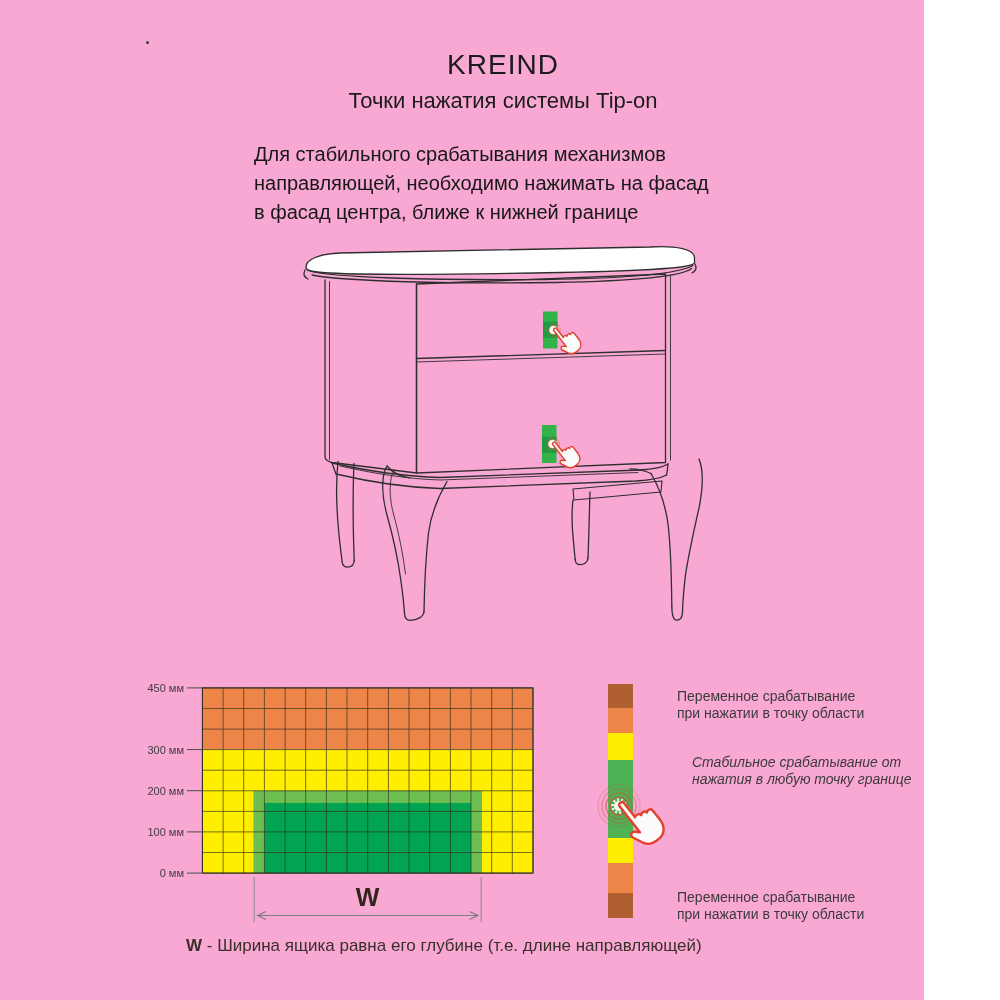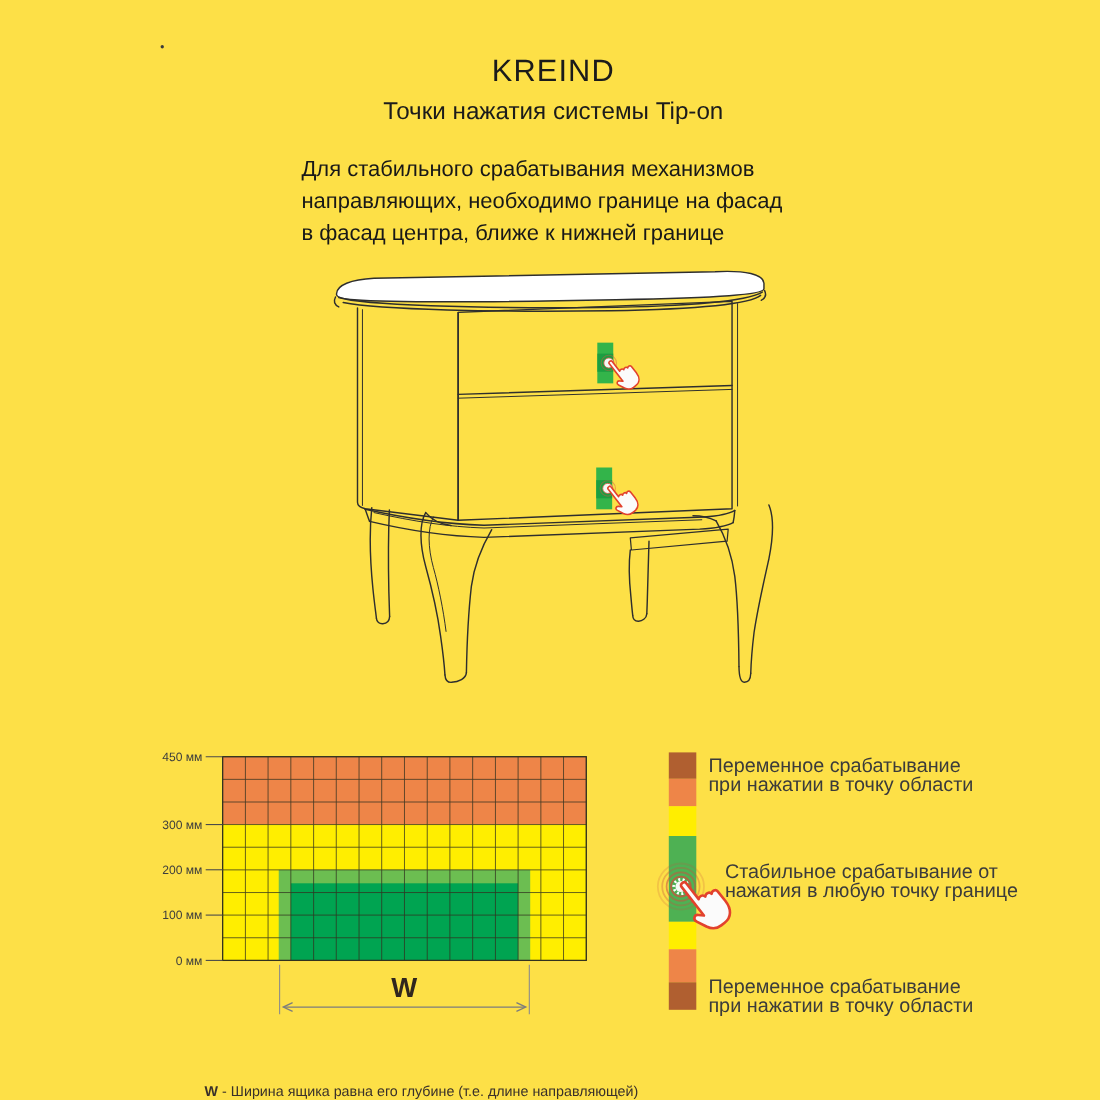--- a/index.html
+++ b/index.html
@@ -1,27 +1,27 @@
 <!DOCTYPE html>
 <html><head>
 <meta charset="utf-8">
 <style>
   html,body{margin:0;padding:0;background:#fff;}
-  .page{position:relative;width:1000px;height:1000px;background:#fde047;overflow:hidden;
+  .page{position:relative;width:924px;height:1000px;background:#f9a8d4;overflow:hidden;
         font-family:"Liberation Sans", sans-serif;color:#1c1c1c;}
   .abs{position:absolute;}
   .dot{left:146px;top:41px;width:3px;height:3px;background:#3a3a3a;border-radius:50%;}
   .brand{left:0;top:49px;width:1006px;text-align:center;font-size:28px;letter-spacing:1px;color:#1b1b1b;}
   .subtitle{left:0;top:88px;width:1006px;text-align:center;font-size:22px;color:#1b1b1b;}
-  .intro{left:274px;top:140px;font-size:20px;line-height:29px;color:#181818;}
-  .legend-text{font-size:18px;line-height:16.5px;color:#3b3b3b;}
+  .intro{left:254px;top:140px;font-size:20px;line-height:29px;color:#181818;}
+  .legend-text{font-size:14px;line-height:16.5px;color:#3b3b3b;margin-left:33px;}
   .lg1{left:644px;top:688px;}
-  .lg2{left:659px;top:784px;}
+  .lg2{left:659px;top:754px;font-style:italic;}
   .lg3{left:644px;top:889px;}
-  .caption{left:186px;top:984px;font-size:13px;color:#39302a;}
+  .caption{left:186px;top:936px;font-size:17px;color:#39302a;}
   .caption b{font-weight:bold;}
   svg text{font-family:"Liberation Sans", sans-serif;}
   .axis-label{font-size:11px;fill:#3d3d3d;}
   .wlabel{font-size:25px;font-weight:bold;fill:#30261e;}
 </style>
 </head>
 <body>
 
 <div class="page">
 
@@ -39,21 +39,21 @@
     </defs>
   </svg>
 
   <div class="abs dot"></div>
 
   <div class="abs brand">KREIND</div>
   <div class="abs subtitle">Точки нажатия системы Tip-on</div>
 
   <div class="abs intro">
     <div>Для стабильного срабатывания механизмов</div>
-    <div>направляющих, необходимо границе на фасад</div>
+    <div>направляющей, необходимо нажимать на фасад</div>
     <div>в фасад центра, ближе к нижней границе</div>
   </div>
 
   <svg class="abs" style="left:250px;top:245px" width="470" height="385" viewBox="250 245 470 385">
     <g fill="none" stroke="#2e2e2e" stroke-width="1.3" stroke-linecap="round" stroke-linejoin="round">
 
       <g>
         <path fill="#ffffff" d="M306,268 C305,259 320,254 340,253 L650,247 C678,245.5 694,249.5 694.5,257.5
                  L694.5,262.5 C694.5,268 655,270.5 560,272.5 C460,274.5 355,275 322,272.5
                  C310,271.5 306.5,270 306,268 Z"></path>

